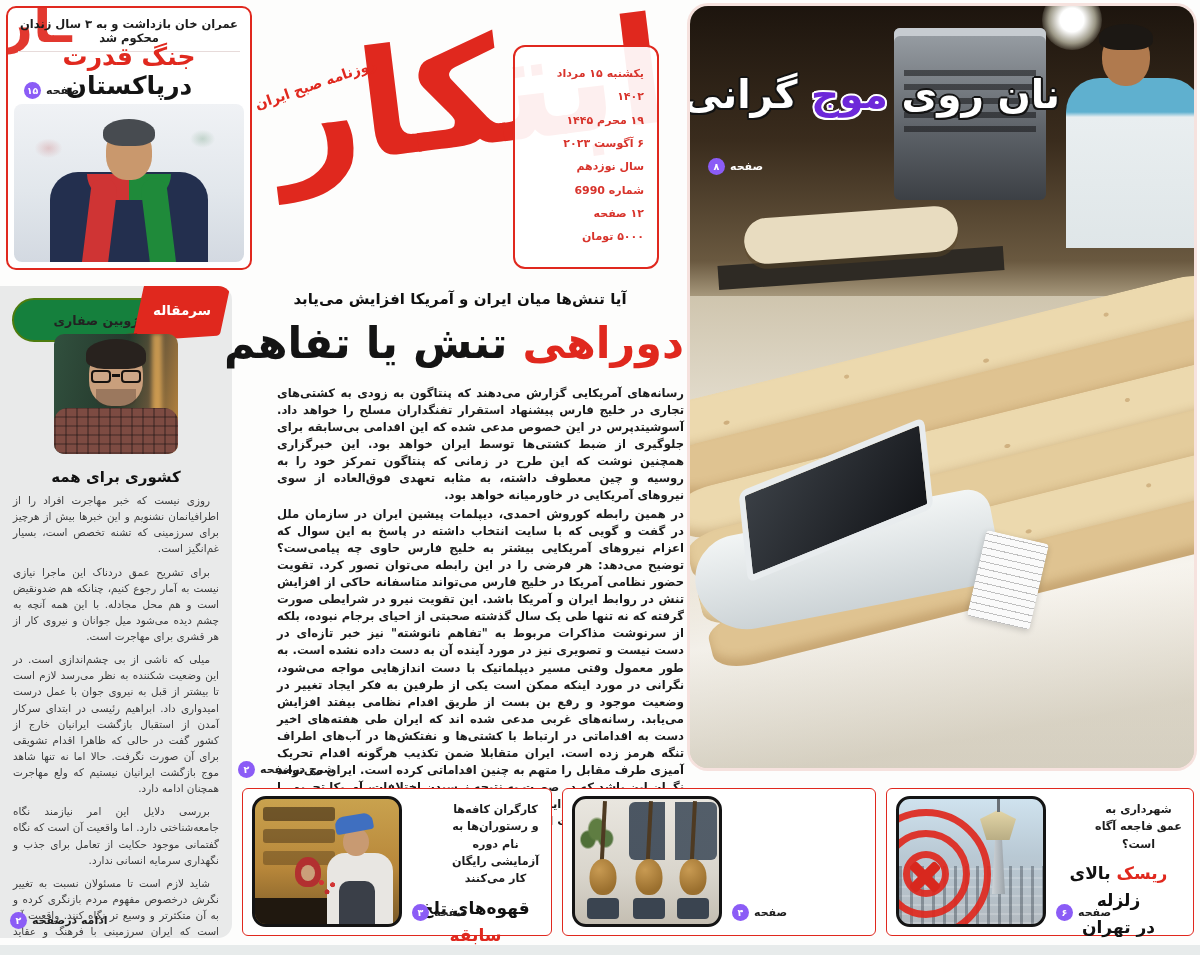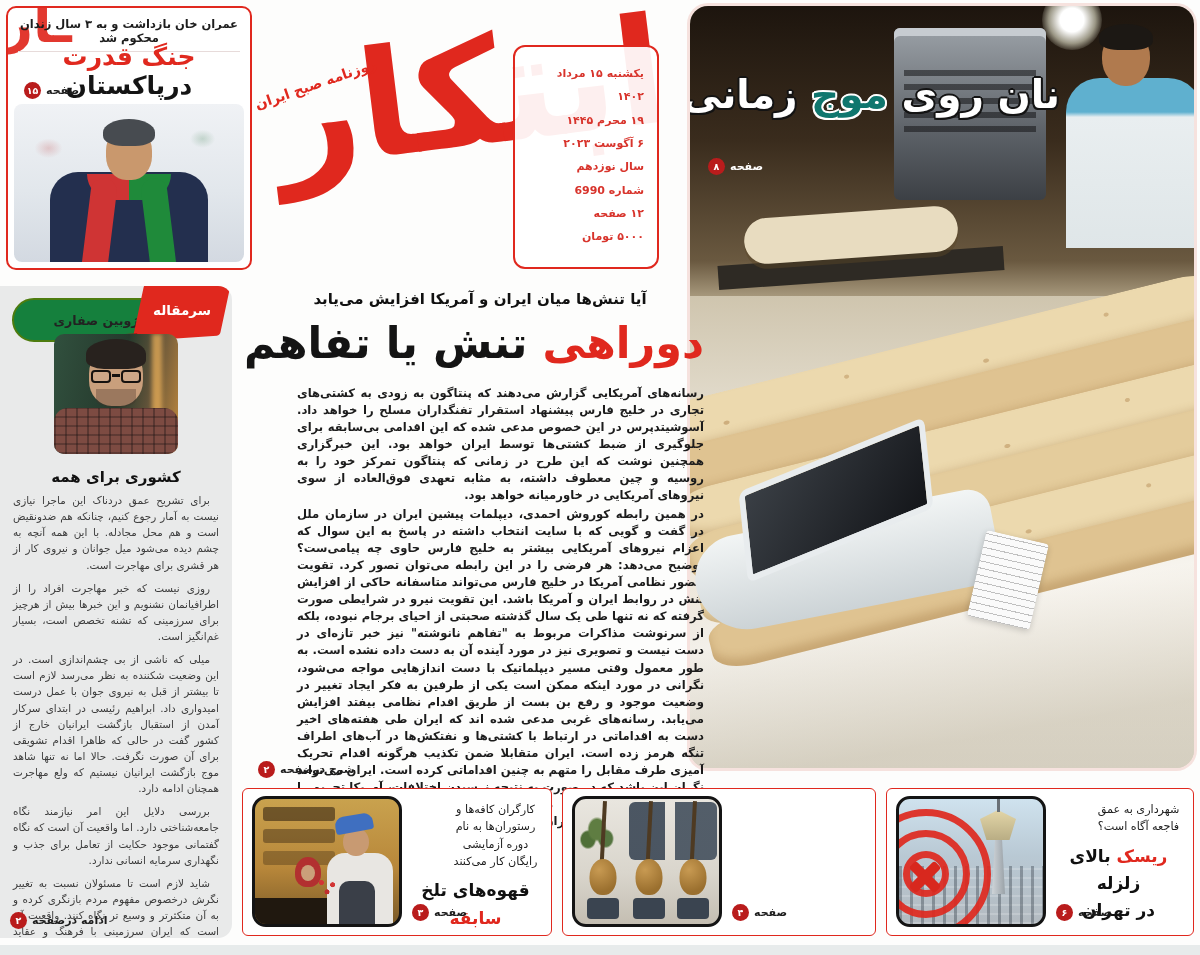--- a/index.html
+++ b/index.html
@@ -3,21 +3,21 @@
 <meta charset="utf-8">
 <style>
   * { box-sizing:border-box; margin:0; padding:0; }
   html,body { background:#ffffff; }
   body { font-family:"DejaVu Sans", sans-serif; }
   .page { position:relative; width:1200px; height:955px; background:#fdfdfc; overflow:hidden; direction:rtl; }
   .red { color:#e0281e; }
 
   
   .badge { display:inline-flex; align-items:center; gap:5px; font-size:11px; font-weight:bold; color:#1d1d1d; direction:rtl; }
-  .badge .num { width:17px; height:17px; border-radius:50%; background:#b91c1c; color:#fff; font-size:9.5px;
+  .badge .num { width:17px; height:17px; border-radius:50%; background:#8b5cf6; color:#fff; font-size:9.5px;
                 display:inline-flex; align-items:center; justify-content:center; flex:0 0 auto; }
   .badge.on-photo { color:#fff; }
 
   
   .masthead { position:absolute; left:252px; top:6px; width:436px; height:278px; }
   .logo { position:absolute; left:0; top:-26px; width:100%; text-align:center; font-size:148px; font-weight:bold;
           color:#e0281e; transform:rotate(-7deg); letter-spacing:-6px; line-height:1.55; z-index:1; }
   .logo-tagline { position:absolute; left:0px; top:70px; transform:rotate(-19deg); color:#e0281e;
                   font-weight:bold; font-size:14px; z-index:2; }
   .issue-box { position:absolute; left:261px; top:39px; width:146px; height:224px; z-index:3;
@@ -132,42 +132,42 @@
       background:linear-gradient(180deg,#f2f5f5,#ccd3d6); border-radius:60px 30px 40px 70px; transform:rotate(-11deg); }
   .pos-receipt { position:absolute; left:286px; top:530px; width:64px; height:88px; background:#fafafa; z-index:2;
       transform:rotate(13deg); border-radius:4px; box-shadow:0 2px 6px rgba(0,0,0,.18);
       background-image:repeating-linear-gradient(0deg, rgba(120,120,120,.45) 0 1px, transparent 1px 7px); }
   .lp-kicker { position:absolute; left:14px; top:40px; color:#fff; font-size:13.5px; font-weight:bold;
       background:rgba(35,25,15,.45); padding:3px 10px; border-radius:3px; z-index:5; }
   .lp-headline { position:absolute; left:6px; top:66px; width:364px; text-align:center; font-size:39px;
       font-weight:bold; letter-spacing:-1px; z-index:5; white-space:nowrap; }
   .outline-white { color:#fff; text-shadow:2px 0 0 #141414,-2px 0 0 #141414,0 2px 0 #141414,0 -2px 0 #141414,
       1.5px 1.5px 0 #141414,-1.5px 1.5px 0 #141414,1.5px -1.5px 0 #141414,-1.5px -1.5px 0 #141414; }
-  .outline-red { color:#0f766e; text-shadow:2px 0 0 #fff,-2px 0 0 #fff,0 2px 0 #fff,0 -2px 0 #fff,
+  .outline-red { color:#6d28d9; text-shadow:2px 0 0 #fff,-2px 0 0 #fff,0 2px 0 #fff,0 -2px 0 #fff,
       1.5px 1.5px 0 #fff,-1.5px 1.5px 0 #fff,1.5px -1.5px 0 #fff,-1.5px -1.5px 0 #fff;text-align:right; }
   .lp-badge { position:absolute; left:18px; top:152px; z-index:5; }
 
   
-  .main-story { position:absolute; left:256px; top:288px; width:448px; height:494px; }
+  .main-story { position:absolute; left:236px; top:288px; width:448px; height:494px; }
   .ms-kicker { text-align:center; font-size:15px; font-weight:bold; color:#111; margin:2px 0 10px; }
   .ms-headline { text-align:center; font-size:43px; font-weight:bold; letter-spacing:-1.5px; white-space:nowrap; color:#141414; }
   .ms-body { margin-top:17px; font-size:11.6px; font-weight:bold; line-height:1.47; text-align:justify; color:#1c1c1c;margin-left:41px; }
   .ms-body p { margin:0; }
   .ms-body p + p { margin-top:2px; }
   .ms-more { position:absolute; left:2px; bottom:4px; }
 
   
   .bstory { position:absolute; top:788px; height:148px; background:#fff; border:1.6px solid #e0281e; border-radius:6px; }
   #bs-cafe  { left:242px; width:310px; }
   #bs-saz   { left:562px; width:314px; }
   #bs-quake { left:886px; width:308px; }
   .bphoto { position:absolute; left:9px; top:7px; width:150px; height:131px; border:3px solid #141414;
             border-radius:14px; overflow:hidden; }
   .btext  { position:absolute; left:165px; right:8px; top:12px; bottom:6px; }
-  .bkicker { font-size:11.2px; font-weight:normal; color:#1d1d1d; text-align:center; line-height:1.55;margin-left:40px; }
+  .bkicker { font-size:11.2px; font-weight:bold; color:#1d1d1d; text-align:center; line-height:1.55;margin-left:40px; }
   .bhead { margin-top:7px; text-align:center; font-size:17px; font-weight:bold; line-height:1.6; color:#111; }
   .bbadge { position:absolute; left:4px; bottom:8px; }
 
   
   .scene-cafe { background:linear-gradient(180deg,#c9a24e 0%,#b8873a 55%,#7a5a28 100%); }
   .cafe-shelf { position:absolute; left:8px; top:8px; width:72px; height:14px; background:rgba(40,25,12,.55);
                 border-radius:3px; box-shadow:0 22px 0 rgba(40,25,12,.4), 0 44px 0 rgba(40,25,12,.3); }
   .cafe-woman { position:absolute; left:40px; top:58px; width:26px; height:30px; background:#b23030;
                 border-radius:50% 50% 42% 42%; }
   .cafe-woman::after { content:""; position:absolute; left:6px; top:8px; width:14px; height:16px; background:#caa07a; border-radius:50%; }
@@ -269,22 +269,22 @@
         <div class="au-head"></div>
         <div class="au-glasses">
             <i class="g1"></i>
             <i class="g2"></i>
           </div>
         <div class="au-shirt"></div>
       </div>
     </div>
     <h3 class="ed-title">کشوری برای همه</h3>
     <div class="ed-body">
+      <p>روزی نیست که خبر مهاجرت افراد را از اطرافیانمان نشنویم و این خبرها بیش از هرچیز برای سرزمینی که تشنه تخصص است، بسیار غم‌انگیز است.</p>
       <p>برای تشریح عمق دردناک این ماجرا نیازی نیست به آمار رجوع کنیم، چنانکه هم ضدونقیض است و هم محل مجادله. با این همه آنچه به چشم دیده می‌شود میل جوانان و نیروی کار از هر قشری برای مهاجرت است.</p>
-      <p>روزی نیست که خبر مهاجرت افراد را از اطرافیانمان نشنویم و این خبرها بیش از هرچیز برای سرزمینی که تشنه تخصص است، بسیار غم‌انگیز است.</p>
       <p>میلی که ناشی از بی چشم‌اندازی است. در این وضعیت شکننده به نظر می‌رسد لازم است تا بیشتر از قبل به نیروی جوان با عمل درست امیدواری داد. ابراهیم رئیسی در ابتدای سرکار آمدن از استقبال بازگشت ایرانیان خارج از کشور گفت در حالی که ظاهرا اقدام تشویقی برای آن صورت نگرفت. حالا اما نه تنها شاهد موج بازگشت ایرانیان نیستیم که ولع مهاجرت همچنان ادامه دارد.</p>
       <p>بررسی دلایل این امر نیازمند نگاه جامعه‌شناختی دارد. اما واقعیت آن است که نگاه گفتمانی موجود حکایت از تعامل برای جذب و نگهداری سرمایه انسانی ندارد.</p>
       <p>شاید لازم است تا مسئولان نسبت به تغییر نگرش درخصوص مفهوم مردم بازنگری کرده و به آن متکثرتر و وسیع تر نگاه کنند. واقعیت آن است که ایران سرزمینی با فرهنگ و عقاید متکثر است که بهتر است برای همه یک‌جور امیدآفرین باشد. میل به تغییر در نسل پویای امروزی نیازمند فراهم آوردن بسترهاست. بسترهایی که از سرعت اینترنت تا فضای کسب و کار مناسب را در برمی‌گیرد.</p>
     </div>
     <div class="badge ed-more">
       <span>ادامه درصفحه</span>
       <span class="num">۲</span>
     </div>
   </aside>
 
@@ -302,21 +302,21 @@
         <i></i>
         <i></i>
         <i></i>
         <i></i>
         <i></i>
         <i></i>
       </div>
     <div class="pos-body"></div>
     <div class="pos-screen"></div>
     <div class="pos-receipt"></div>
-    <div class="lp-headline"><span class="outline-white">نان روی </span><span class="outline-red">موج</span><span class="outline-white"> زمانی</span></div>
+    <div class="lp-headline"><span class="outline-white">نان روی </span><span class="outline-red">موج</span><span class="outline-white"> گرانی</span></div>
     <div class="badge on-photo lp-badge">
       <span>صفحه</span>
       <span class="num">۸</span>
     </div>
   </section>
 
   <section class="main-story">
     <div class="ms-kicker">آیا تنش‌ها میان ایران و آمریکا افزایش می‌یابد</div>
     <h1 class="ms-headline"><span class="red">دوراهی</span><span> تنش یا تفاهم</span></h1>
     <div class="ms-body">

